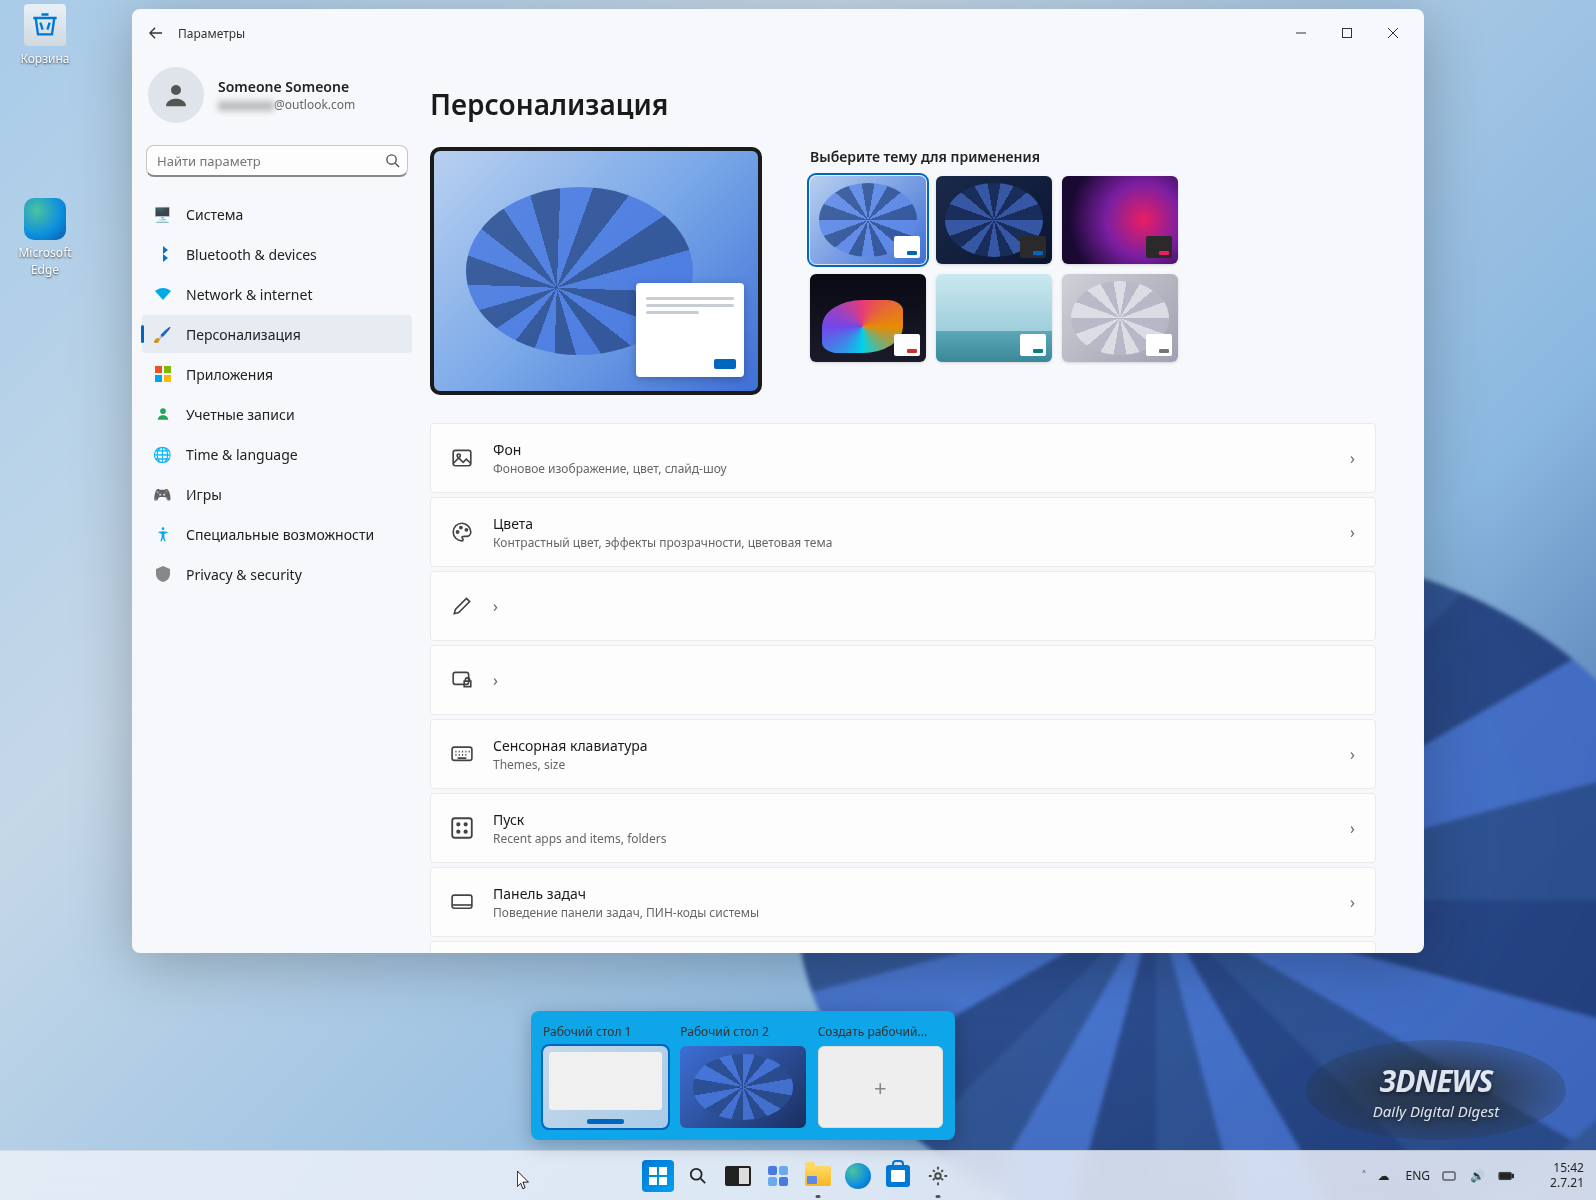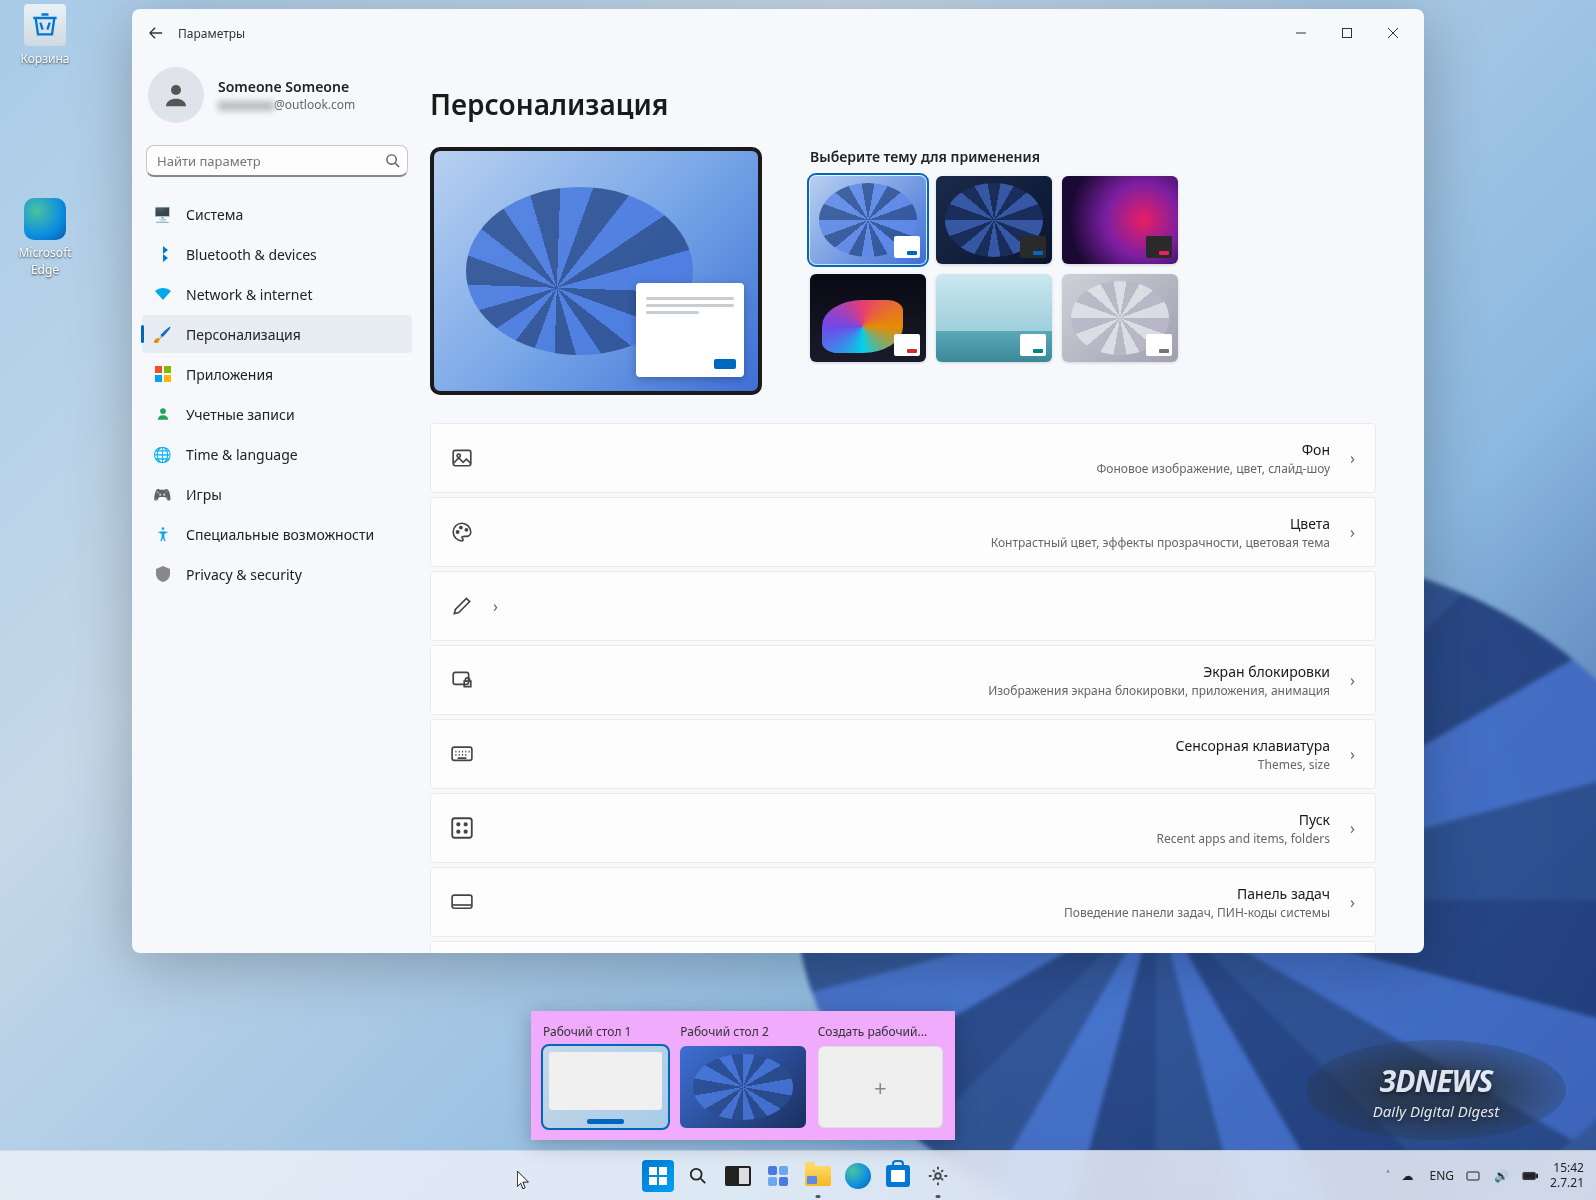--- a/index.html
+++ b/index.html
@@ -91,27 +91,27 @@
 .t-beach{background:linear-gradient(180deg,#cbe8f0 0%,#a8d4e0 50%,#88c4d0 100%);}
 .t-beach::before{content:"";position:absolute;bottom:0;left:0;right:0;height:35%;background:linear-gradient(180deg,#5ba8b8,#3a8898);}
 .t-beach .tw::after{background:#00838f;}
 .t-wave{background:linear-gradient(135deg,#d0d0d8,#a0a0b0);}
 .t-wave::before{content:"";position:absolute;inset:8%;background:repeating-conic-gradient(from 10deg,#b8b8c8 0deg 20deg,#e0e0e8 20deg 40deg);border-radius:50%;opacity:.9;}
 .t-wave .tw::after{background:#757575;}
 
 .settings-list{display:flex;flex-direction:column;gap:4px;}
 .setting-row{background:#fdfdfd;border:1px solid #eaeaea;border-radius:4px;height:70px;display:flex;align-items:center;padding:0 20px;gap:20px;}
 .setting-row .sicon{width:22px;height:22px;color:#444;display:flex;align-items:center;justify-content:center;}
-.setting-row .txt{flex:1;text-align:right;}
+.setting-row .txt{flex:1;}
 .setting-row .ttl{font-size:14px;color:#1a1a1a;}
 .setting-row .sub{font-size:12px;color:#666;margin-top:1px;}
 .setting-row .chev{color:#666;}
 
 
-.taskview{position:absolute;left:531px;bottom:60px;width:424px;background:#f0abfc;border-radius:0;box-shadow:0 4px 20px rgba(0,0,0,.25);padding:12px;display:flex;gap:12px;z-index:10;}
+.taskview{position:absolute;left:531px;bottom:60px;width:424px;background:#0ea5e9;border-radius:8px;box-shadow:0 4px 20px rgba(0,0,0,.25);padding:12px;display:flex;gap:12px;z-index:10;}
 .tv-item{width:128px;}
 .tv-label{font-size:12px;color:#333;margin-bottom:6px;white-space:nowrap;overflow:hidden;text-overflow:ellipsis;}
 .tv-thumb{height:82px;border-radius:6px;background:#ddd;position:relative;overflow:hidden;}
 .tv-thumb.sel{outline:2px solid #0067c0;}
 .tv-thumb.d1{background:linear-gradient(135deg,#c5d8e8,#a8cbe8);}
 .tv-thumb.d1::before{content:"";position:absolute;left:6px;top:6px;right:6px;bottom:18px;background:#f0f0f0;border-radius:3px;}
 .tv-thumb.d1::after{content:"";position:absolute;left:35%;right:35%;bottom:4px;height:5px;background:#0067c0;border-radius:2px;}
 .tv-thumb.d2{background:linear-gradient(135deg,#3e6fd6,#1a2f5f);}
 .tv-thumb.d2::before{content:"";position:absolute;inset:10%;background:repeating-conic-gradient(from 20deg,#2a4d8f 0deg 20deg,#4a7ae0 20deg 40deg);border-radius:50%;opacity:.8;}
 .tv-thumb.new{background:#eee;border:1px solid #ddd;display:flex;align-items:center;justify-content:center;color:#888;font-size:22px;}
@@ -132,21 +132,21 @@
 .tb-explorer .folder::before{content:"";position:absolute;top:-4px;left:0;width:10px;height:4px;background:#ffd968;border-radius:2px 2px 0 0;}
 .tb-explorer .folder::after{content:"";position:absolute;bottom:2px;left:2px;width:10px;height:8px;background:#5d88e8;border-radius:1px;}
 .tb-edge-i{width:26px;height:26px;border-radius:50%;background:radial-gradient(circle at 30% 30%,#4cc2a0,#0c8ee0 60%,#0a5aa8);}
 .tb-store{width:24px;height:22px;background:#0078d4;border-radius:3px;position:relative;}
 .tb-store::before{content:"";position:absolute;top:-5px;left:6px;right:6px;height:5px;border:2px solid #0078d4;border-bottom:none;border-radius:4px 4px 0 0;}
 .tb-store::after{content:"";position:absolute;inset:5px;background:#fff;border-radius:1px;}
 .tb-settings svg{width:22px;height:22px;color:#444;}
 
 .tray{position:absolute;right:12px;display:flex;align-items:center;gap:12px;font-size:12px;color:#222;}
 .tray .chev-up{font-size:12px;}
-.tray .datetime{text-align:right;line-height:1.2;}
+.tray .datetime{text-align:right;line-height:1.2;margin-left:24px;}
 .tray .ic{width:16px;height:16px;display:inline-flex;align-items:center;}
 
 
 .watermark{position:absolute;right:30px;bottom:60px;width:260px;height:100px;z-index:6;opacity:.85;display:flex;flex-direction:column;align-items:center;justify-content:center;color:#fff;font-style:italic;font-weight:700;text-shadow:0 2px 4px rgba(0,0,0,.6);}
 .watermark .brush{position:absolute;inset:0;background:radial-gradient(ellipse at center,rgba(40,50,60,.85) 30%,rgba(40,50,60,.3) 70%,transparent 100%);border-radius:50%;}
 .watermark .l1{font-size:30px;position:relative;letter-spacing:-1px;}
 .watermark .l1 .d3{font-size:30px;}
 .watermark .l2{font-size:15px;position:relative;font-weight:400;}
 
 
@@ -367,24 +367,20 @@
             </span>
           <span class="chev">›</span>
         </div>
         <div class="setting-row">
           <span class="sicon">
               <svg viewBox="0 0 20 20" fill="none" stroke="currentColor" stroke-width="1.5">
                 <rect x="2" y="3" width="14" height="11" rx="2"></rect>
                 <path d="M13 11v-1a2 2 0 114 0v1m-5 0h6v5h-6v-5z"></path>
               </svg>
             </span>
-          <div class="txt">
-              <div class="ttl">Экран блокировки</div>
-              <div class="sub">Изображения экрана блокировки, приложения, анимация</div>
-            </div>
           <span class="chev">›</span>
         </div>
         <div class="setting-row">
           <span class="sicon">
               <svg viewBox="0 0 20 16" fill="none" stroke="currentColor" stroke-width="1.5">
                 <rect x="1" y="2" width="18" height="12" rx="2"></rect>
                 <path d="M4 6h1m2 0h1m2 0h1m2 0h1m2 0h1M4 9h1m2 0h1m2 0h1m2 0h1M6 12h8"></path>
               </svg>
             </span>
           <div class="txt">

